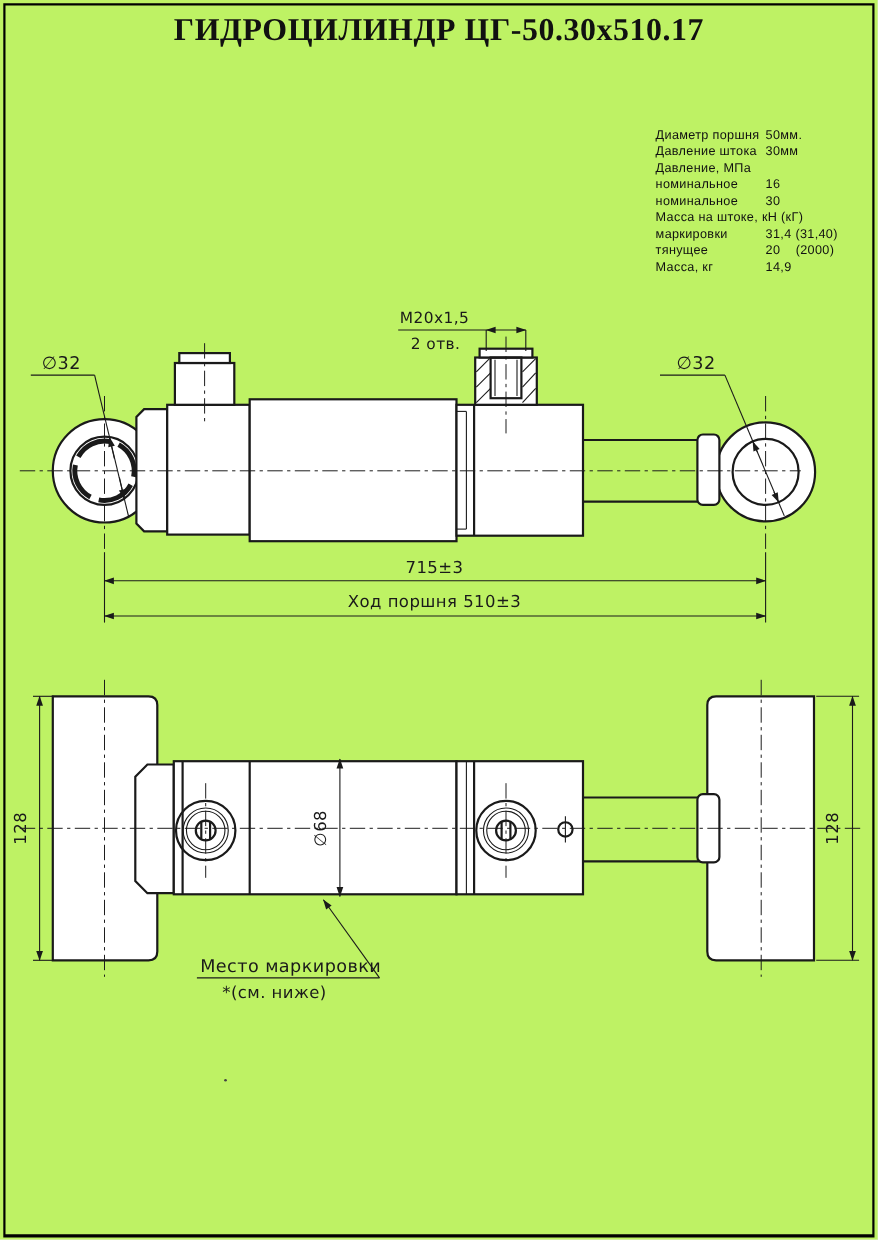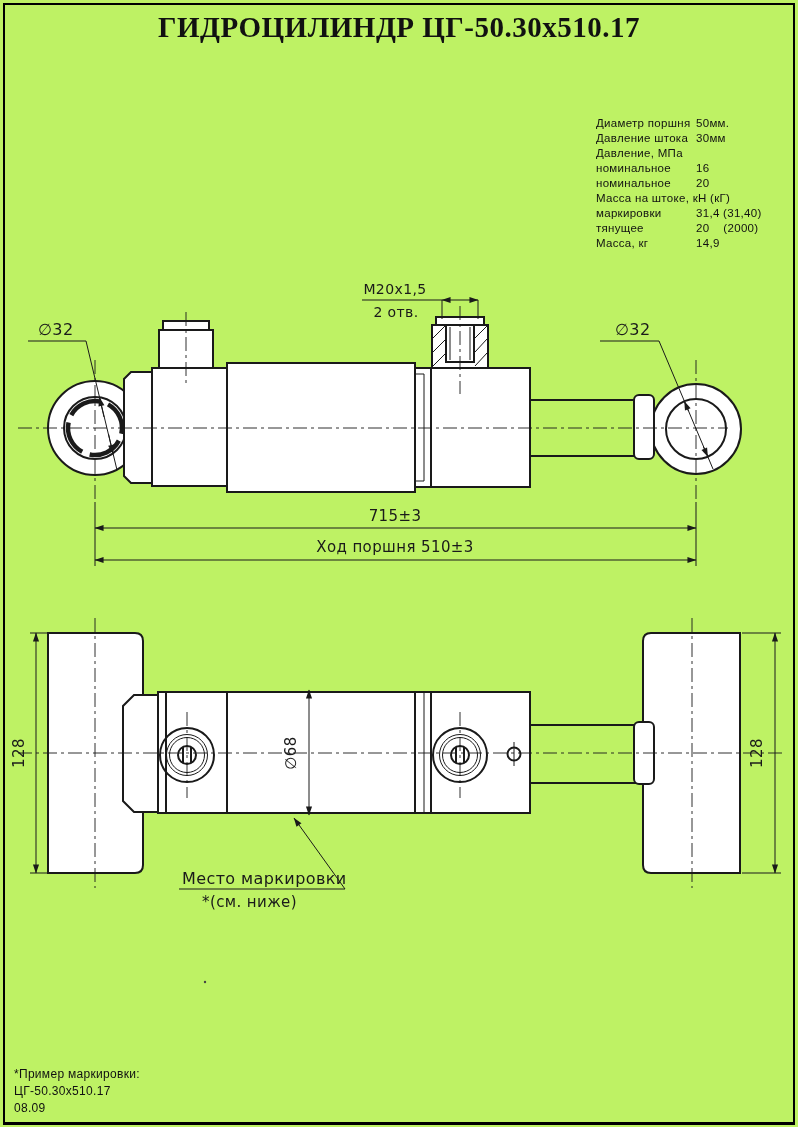--- a/index.html
+++ b/index.html
@@ -32,21 +32,21 @@
 
 <div class="page">
 
   <div class="title">ГИДРОЦИЛИНДР ЦГ-50.30х510.17</div>
 
   <div class="specs">
     <div class="spec-row"><span class="lbl">Диаметр поршня</span><span class="val">50мм.</span></div>
     <div class="spec-row"><span class="lbl">Давление штока</span><span class="val">30мм</span></div>
     <div class="spec-row"><span class="lbl">Давление, МПа</span><span class="val"></span></div>
     <div class="spec-row"><span class="lbl">номинальное</span><span class="val">16</span></div>
-    <div class="spec-row"><span class="lbl">номинальное</span><span class="val">20</span></div>
+    <div class="spec-row"><span class="lbl">номинальное</span><span class="val">30</span></div>
     <div class="spec-row"><span class="lbl">Масса на штоке, кН (кГ)</span><span class="val"></span></div>
     <div class="spec-row"><span class="lbl">маркировки</span><span class="val">31,4 (31,40)</span></div>
     <div class="spec-row"><span class="lbl">тянущее</span><span class="val">20    (2000)</span></div>
     <div class="spec-row"><span class="lbl">Масса, кг</span><span class="val">14,9</span></div>
   </div>
 
   <svg width="798" height="1127" viewBox="0 0 798 1127">
     <defs>
       <marker id="arr" viewBox="0 0 10 10" refX="9.5" refY="5" markerWidth="11" markerHeight="9" orient="auto-start-reverse">
         <path d="M0,1.6 L10,5 L0,8.4 Z" fill="#1a1a1a"></path>
@@ -220,20 +220,15 @@
       <g>
         <line class="thin" x1="345" y1="889" x2="294" y2="818" marker-end="url(#arr)"></line>
         <line class="thin" x1="179" y1="889" x2="345" y2="889"></line>
         <text class="dim dim-lg" x="182" y="884">Место маркировки</text>
         <text class="dim" x="202" y="907">*(см. ниже)</text>
       </g>
       <circle cx="205" cy="982" r="1.2" fill="#444"></circle>
     </g>
   </svg>
 
-  <div class="footnote">
-    <div>*Пример маркировки:</div>
-    <div>ЦГ-50.30х510.17</div>
-    <div>08.09</div>
-  </div>
 
   <div class="page-border"></div>
 </div>
 
 </body></html>

